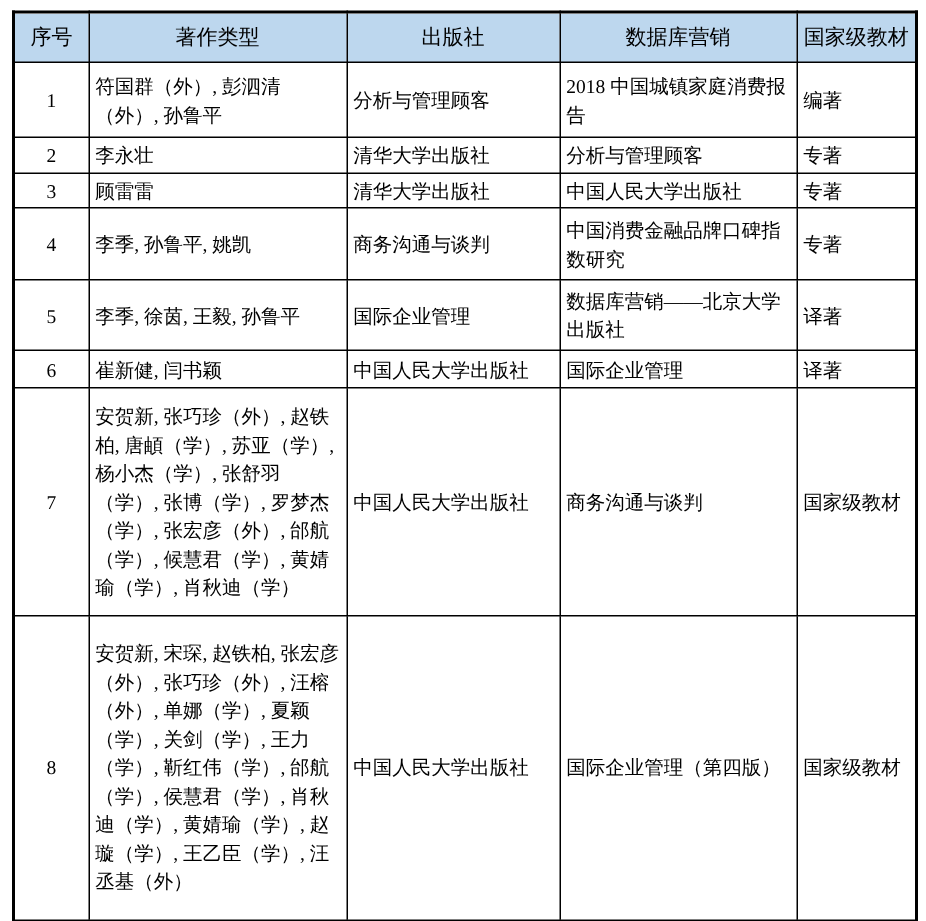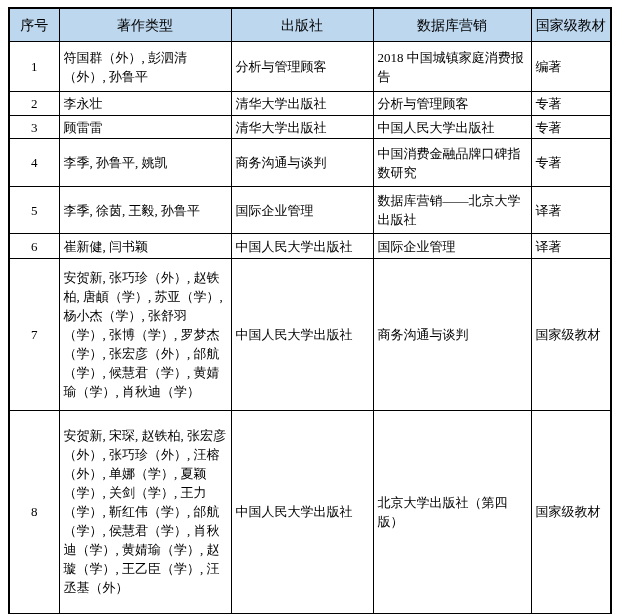--- a/index.html
+++ b/index.html
@@ -125,18 +125,18 @@
           <td class="cell-index">7</td>
           <td class="cell-names">安贺新, 张巧珍（外）, 赵铁柏, 唐頔（学）, 苏亚（学）, 杨小杰（学）, 张舒羽（学）, 张博（学）, 罗梦杰（学）, 张宏彦（外）, 邰航（学）, 候慧君（学）, 黄婧瑜（学）, 肖秋迪（学）</td>
           <td class="cell-publisher">中国人民大学出版社</td>
           <td class="cell-title">商务沟通与谈判</td>
           <td class="cell-type">国家级教材</td>
         </tr>
         <tr class="row-7">
           <td class="cell-index">8</td>
           <td class="cell-names">安贺新, 宋琛, 赵铁柏, 张宏彦（外）, 张巧珍（外）, 汪榕（外）, 单娜（学）, 夏颖（学）, 关剑（学）, 王力（学）, 靳红伟（学）, 邰航（学）, 侯慧君（学）, 肖秋迪（学）, 黄婧瑜（学）, 赵璇（学）, 王乙臣（学）, 汪丞基（外）</td>
           <td class="cell-publisher">中国人民大学出版社</td>
-          <td class="cell-title">北京大学出版社（第四版）</td>
+          <td class="cell-title">国际企业管理（第四版）</td>
           <td class="cell-type">国家级教材</td>
         </tr>
       </tbody>
   </table>
 </div>
 
 </body></html>

